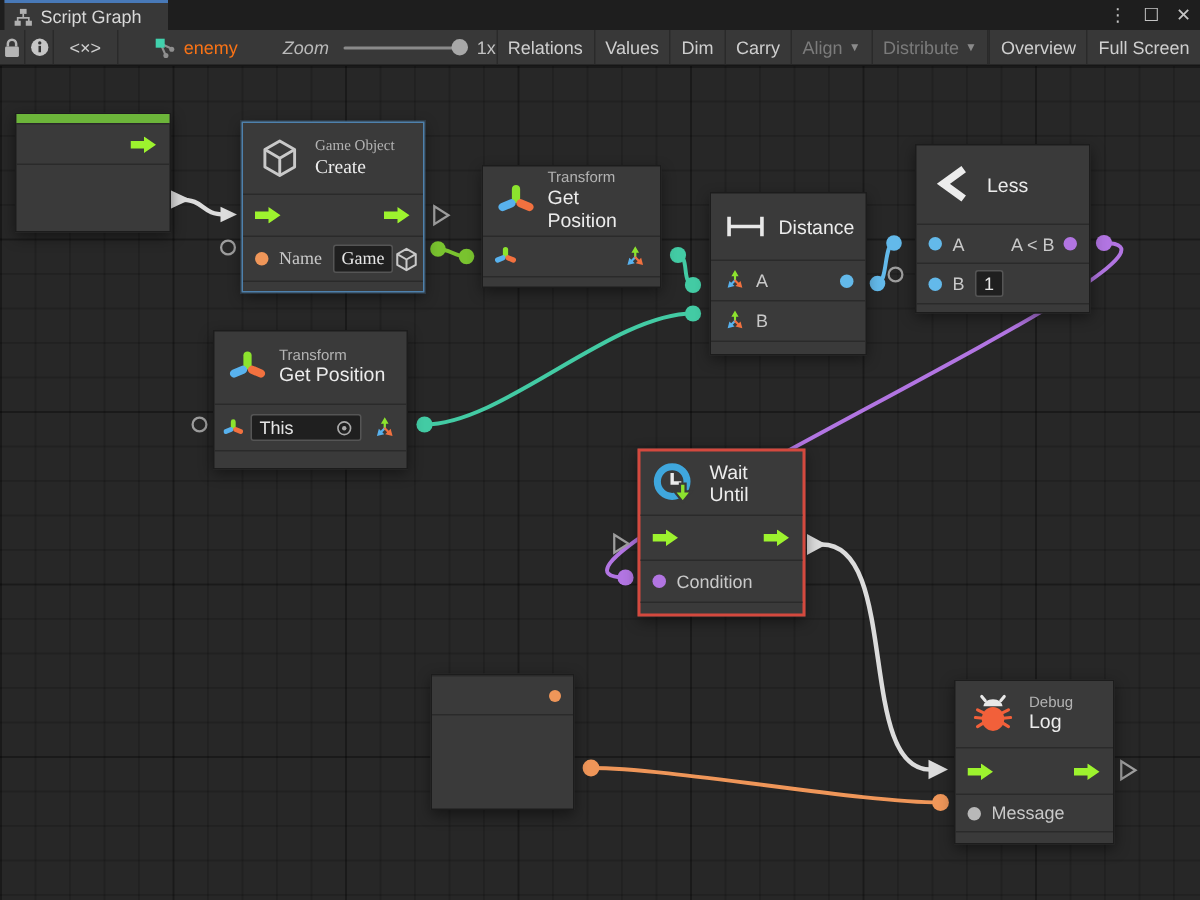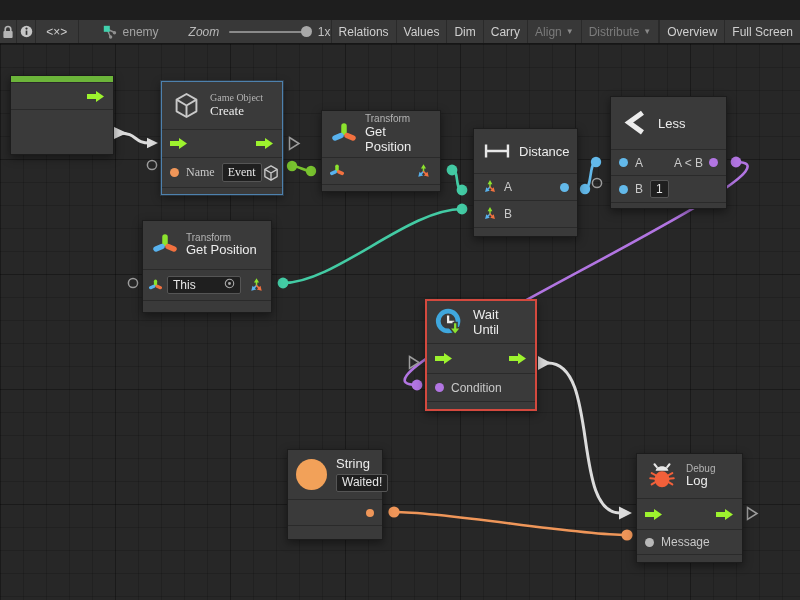--- a/index.html
+++ b/index.html
@@ -22,21 +22,21 @@
   .toolbar{position:absolute;left:0;top:20px;width:800px;height:24px;background:#383838;
            border-bottom:1px solid #161616;display:flex;align-items:stretch;box-sizing:border-box;
            font-size:12px;color:#cfcfcf;}
   .tcell{display:flex;align-items:center;justify-content:center;border-right:1px solid #2a2a2a;
          box-sizing:border-box;}
   .tbtn{display:flex;align-items:center;justify-content:center;border-right:1px solid #2a2a2a;
         padding:0 7px;white-space:nowrap;}
   .tbtn.disabled{color:#7b7b7b;}
   .dd-arrow{font-size:8px;margin-left:4px;color:#8a8a8a;}
   .midcell{display:flex;align-items:center;border-right:1px solid #2a2a2a;flex:0 0 auto;width:252px;}
-  .gname{color:#a3a3a3;margin-left:6px;}
+  .gname{color:#f97316;margin-left:6px;}
   .zoomlabel{color:#b9b9b9;margin-left:30px;font-style:italic;}
   .slider{position:relative;width:80px;height:2px;background:#8a8a8a;margin-left:10px;border-radius:1px;}
   .slider .handle{position:absolute;right:-3px;top:-4.5px;width:11px;height:11px;border-radius:50%;
                   background:#a8a8a8;}
   .zoomval{margin-left:9px;color:#c2c2c2;}
   .grow{margin-left:auto;display:flex;align-items:stretch;border-left:1px solid #2a2a2a;}
 
   
   .graph{position:absolute;left:0;top:44px;width:800px;height:556px;background-color:#272727;
     background-image:
@@ -70,20 +70,38 @@
   .evt-bar{height:6px;background:#6cb53a;flex:0 0 auto;}
   .iconbox{display:flex;align-items:center;justify-content:center;flex:0 0 auto;}
   .circle-icon{width:31px;height:31px;border-radius:50%;background:#f2a159;flex:0 0 auto;}
   .flowarrow{display:flex;align-items:center;flex:0 0 auto;}
 </style>
 </head>
 <body>
 
 <div id="app">
 
+  <div class="titlebar">
+    <div class="tab">
+      <span class="iconbox">
+        <svg width="13" height="13" viewBox="0 0 14 14">
+            <path d="M7 4.5v3M3 10.5V7.5h8v3" fill="none" stroke="#b0b0b0" stroke-width="1.2"></path>
+            <rect x="4.6" y="1" width="4.8" height="3.6" fill="#b0b0b0"></rect>
+            <rect x="0.8" y="9.5" width="4.4" height="3.6" fill="#b0b0b0"></rect>
+            <rect x="8.8" y="9.5" width="4.4" height="3.6" fill="#b0b0b0"></rect>
+          </svg>
+      </span>
+      <span class="tlabel">Script Graph</span>
+    </div>
+    <div class="winctrl">
+      <span>⋮</span>
+      <span>☐</span>
+      <span>✕</span>
+    </div>
+  </div>
 
   <div class="toolbar">
     <div class="tcell" style="width:26px">
       <span class="iconbox">
         <svg width="12" height="14" viewBox="0 0 13 15">
             <path d="M3.5 6.5V4.5a3 3 0 0 1 6 0v2" fill="none" stroke="#b5b5b5" stroke-width="1.8"></path>
             <rect x="1.5" y="6.5" width="10" height="7.5" rx="1" fill="#b5b5b5"></rect>
           </svg>
       </span>
     </div>
@@ -211,21 +229,21 @@
       <span class="flowarrow">
         <svg width="18" height="11" viewBox="0 0 18 11">
             <path d="M0 3h9V0l8 5.5L9 11V8H0z" fill="#9df32e"></path>
           </svg>
       </span>
     </div>
     <div class="row" style="height:30px">
       <span class="pgroup">
         <span class="dot c-orange"></span>
         <span class="plabel">Name</span>
-        <span class="field">Event</span>
+        <span class="field">Game</span>
       </span>
       <span class="iconbox">
         <svg width="18" height="18" viewBox="0 0 24 24" fill="none" stroke="#c9c9c9" stroke-width="1.8" stroke-linejoin="round">
             <path d="M12 2.5l8.2 4.7v9.6L12 21.5l-8.2-4.7V7.2z"></path>
             <path d="M3.8 7.2L12 12l8.2-4.8M12 12v9.5"></path>
           </svg>
       </span>
     </div>
     <div class="ftr"></div>
   </div>
@@ -283,21 +301,21 @@
     </div>
     <div class="row" style="height:31px;padding:0 6px">
       <span class="pgroup" style="gap:5px">
         <span class="iconbox">
           <svg width="13" height="13" viewBox="0 0 24 24">
               <line x1="12" y1="10.5" x2="12" y2="4" stroke="#8ce32e" stroke-width="6" stroke-linecap="round"></line>
               <line x1="9" y1="13.5" x2="3" y2="16" stroke="#58b2ee" stroke-width="6" stroke-linecap="round"></line>
               <line x1="15" y1="13.5" x2="21" y2="16" stroke="#f2713f" stroke-width="6" stroke-linecap="round"></line>
             </svg>
         </span>
-        <span class="field" style="width:74px;display:flex;justify-content:space-between;align-items:flex-start">
+        <span class="field" style="width:74px;display:flex;justify-content:space-between;align-items:center">
           <span>This</span>
           <span class="iconbox">
             <svg width="11" height="11" viewBox="0 0 12 12">
                 <circle cx="6" cy="6" r="4.6" fill="none" stroke="#aaa" stroke-width="1.2"></circle>
                 <circle cx="6" cy="6" r="1.6" fill="#aaa"></circle>
               </svg>
           </span>
         </span>
       </span>
       <span class="iconbox">
@@ -415,27 +433,20 @@
     <div class="row" style="height:28px">
       <span class="pgroup">
         <span class="dot c-purple"></span>
         <span class="plabel">Condition</span>
       </span>
     </div>
     <div class="ftr"></div>
   </div>
 
   <div class="node" style="left:287px;top:449px;width:96px;height:91px">
-    <div class="hdr" style="height:49px;padding:0 8px">
-      <span class="circle-icon"></span>
-      <div class="titles" style="gap:2px">
-        <div class="t1">String</div>
-        <span class="field">Waited!</span>
-      </div>
-    </div>
     <div class="row" style="height:26px;justify-content:flex-end">
       <span class="dot sm c-orange"></span>
     </div>
     <div class="ftr"></div>
   </div>
 
   <div class="node" style="left:636px;top:453px;width:107px;height:110px">
     <div class="hdr" style="height:44px">
       <span class="iconbox">
         <svg width="30" height="30" viewBox="0 0 32 32">

